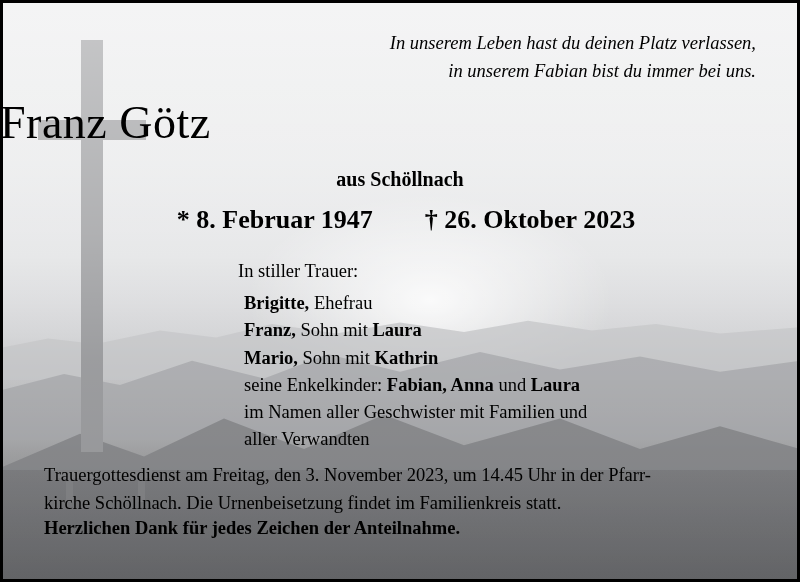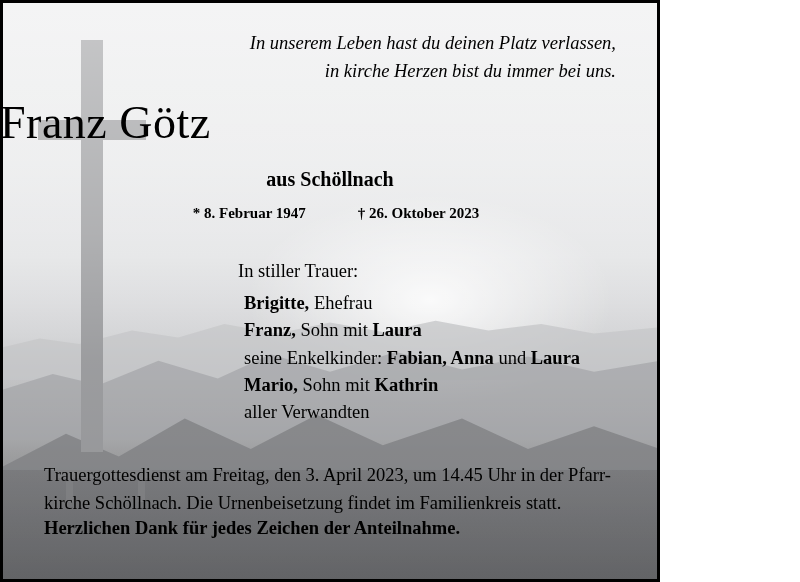--- a/index.html
+++ b/index.html
@@ -5,21 +5,21 @@
   html, body {
     margin: 0;
     padding: 0;
     background: #ffffff;
   }
   body {
     font-family: "Liberation Serif", serif;
   }
   .obituary {
     position: relative;
-    width: 660px;
+    width: 800px;
     height: 582px;
     overflow: hidden;
     background: #d9dadb;
   }
   
   .bg {
     position: absolute;
     inset: 0;
     background:
       radial-gradient(ellipse 260px 150px at 430px 300px, rgba(255,255,255,0.85) 0%, rgba(255,255,255,0.0) 70%),
@@ -159,21 +159,21 @@
     text-align: center;
     font-size: 20px;
     font-weight: bold;
   }
   .dates {
     position: absolute;
     left: 0;
     right: 0;
     top: 205px;
     text-align: center;
-    font-size: 15px;
+    font-size: 26px;
     font-weight: bold;
     padding-left: 12px;
   }
   .dates .birth { margin-right: 52px; }
   .mourners {
     position: absolute;
     left: 238px;
     top: 258px;
     font-size: 18.5px;
     line-height: 1.47;
@@ -214,52 +214,53 @@
       <div class="bench-leg-a"></div>
       <div class="bench-leg-b"></div>
     </div>
     <div class="haze"></div>
   </div>
 
   <div class="content">
 
     <div class="epitaph">
       <div>In unserem Leben hast du deinen Platz verlassen,</div>
-      <div>in kirche Herzen bist du immer bei uns.</div>
+      <div>in unserem Fabian bist du immer bei uns.</div>
     </div>
 
     <div class="name">Franz Götz</div>
 
     <div class="origin">aus Schöllnach</div>
 
     <div class="dates">
       <span class="birth">* 8. Februar 1947</span><span class="death">† 26. Oktober 2023</span>
     </div>
 
     <div class="mourners">
       <div class="intro">In stiller Trauer:</div>
 
       <div class="indent">
         <b>Brigitte,</b><span> Ehefrau</span>
       </div>
       <div class="indent">
         <b>Franz,</b><span> Sohn mit </span><b>Laura</b>
       </div>
       <div class="indent">
+        <b>Mario,</b><span> Sohn mit </span><b>Kathrin</b>
+      </div>
+
+      <div class="indent">
         <span>seine Enkelkinder: </span><b>Fabian, Anna</b><span> und </span><b>Laura</b>
       </div>
-
-      <div class="indent">
-        <b>Mario,</b><span> Sohn mit </span><b>Kathrin</b>
-      </div>
+      <div class="indent">im Namen aller Geschwister mit Familien und</div>
       <div class="indent">aller Verwandten</div>
     </div>
 
     <div class="service">
-      <div>Trauergottesdienst am Freitag, den 3. April 2023, um 14.45 Uhr in der Pfarr-</div>
+      <div>Trauergottesdienst am Freitag, den 3. November 2023, um 14.45 Uhr in der Pfarr-</div>
       <div>kirche Schöllnach. Die Urnenbeisetzung findet im Familienkreis statt.</div>
     </div>
 
     <div class="thanks">Herzlichen Dank für jedes Zeichen der Anteilnahme.</div>
 
   </div>
 
   <div class="frame"></div>
 </div>
 

